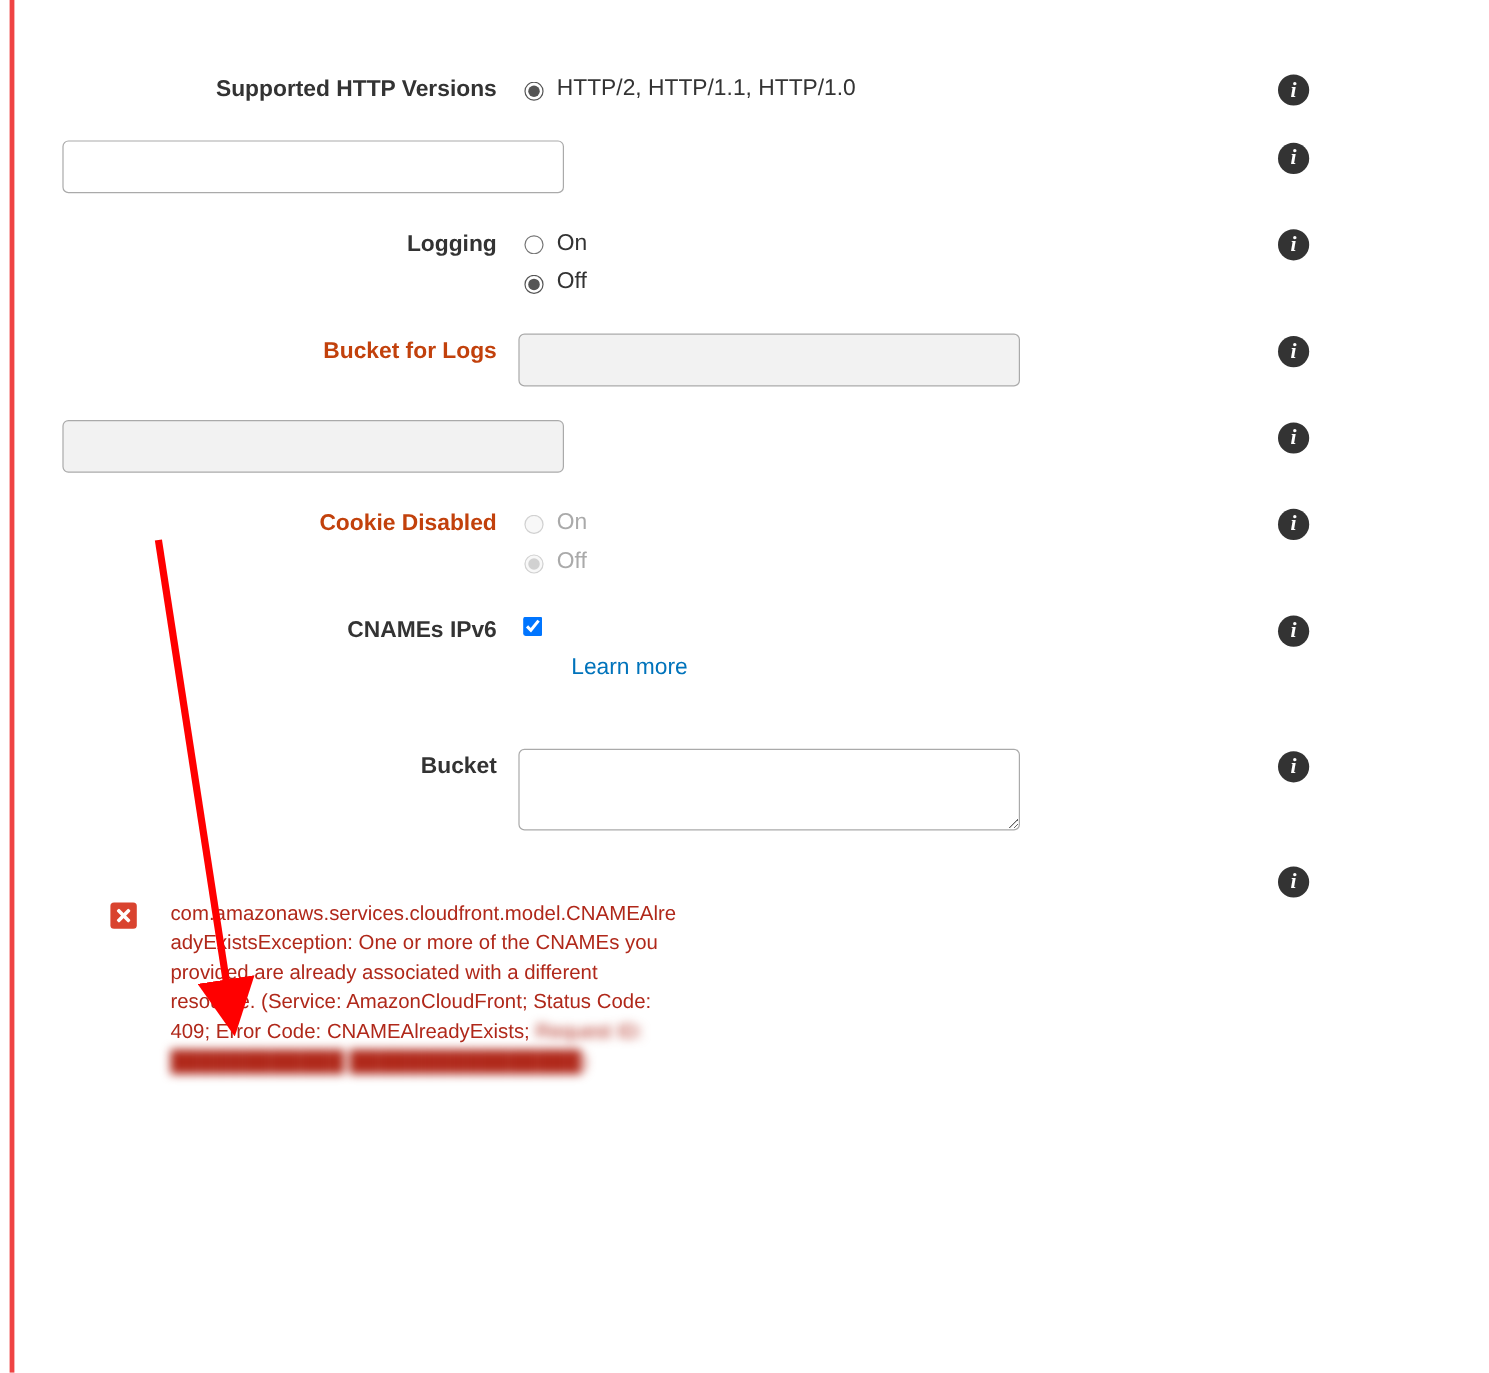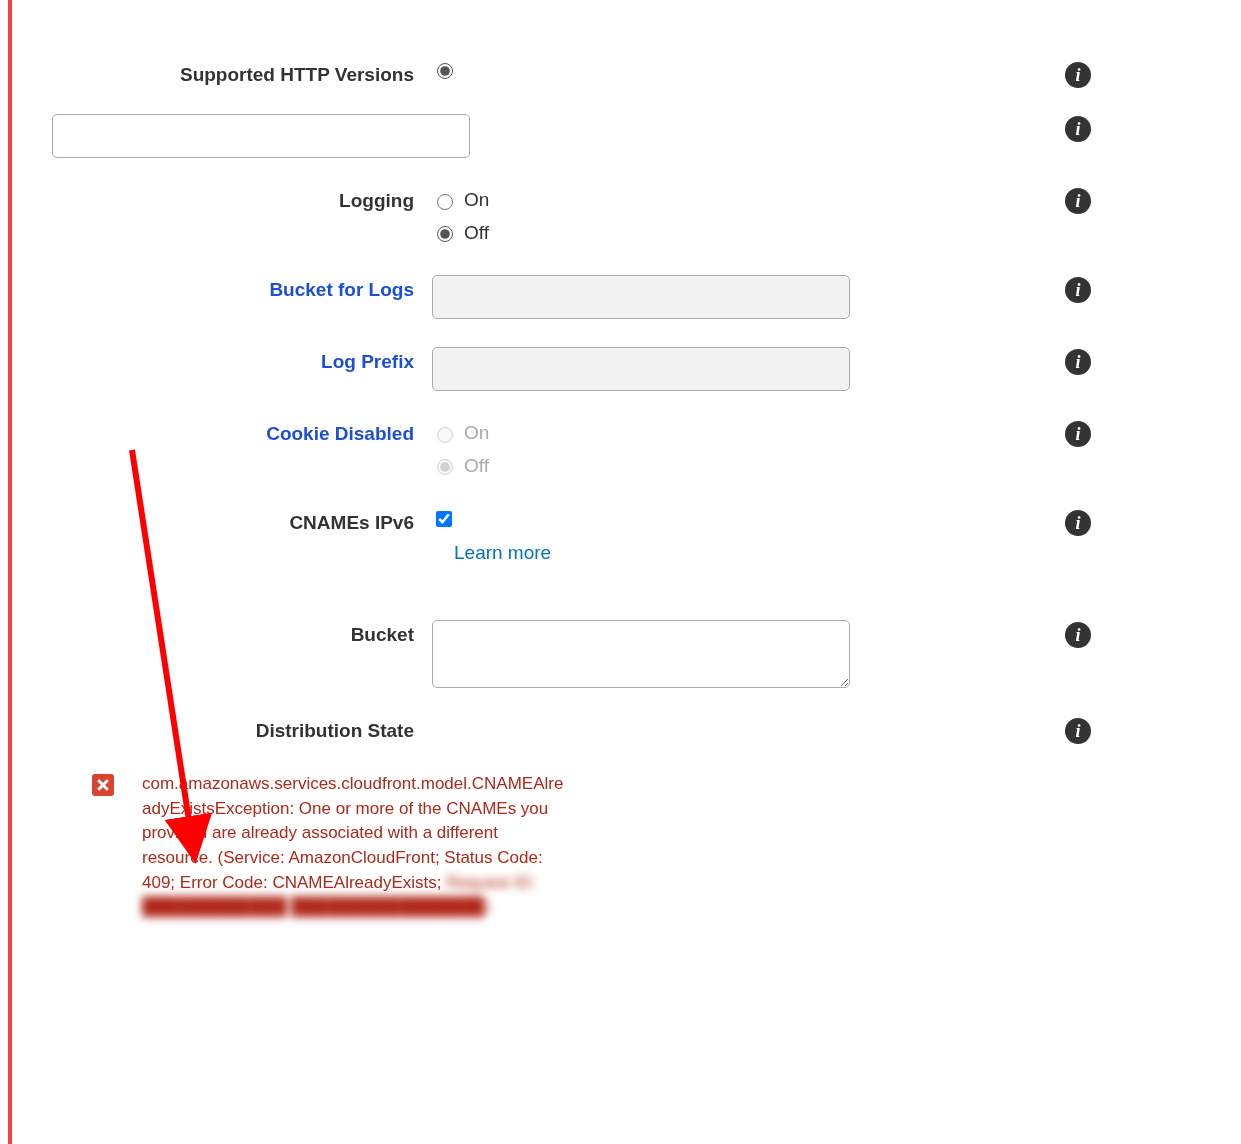--- a/index.html
+++ b/index.html
@@ -32,21 +32,21 @@
     width: 380px;
     min-width: 380px;
     text-align: right;
     padding-right: 18px;
     font-weight: 700;
     color: #333;
     padding-top: 4px;
     font-size: 19px;
   }
   .form-label.disabled-label {
-    color: #1d4ed8;
+    color: #c2410c;
   }
   .form-control-area {
     flex: 0 0 420px;
     display: flex;
     flex-direction: column;
     gap: 4px;
   }
   .radio-row {
     display: flex;
     align-items: center;
@@ -103,21 +103,21 @@
     font-size: 18px;
     display: flex;
     align-items: center;
     justify-content: center;
     cursor: pointer;
     user-select: none;
   }
   .learn-more {
     color: #0073bb;
     font-size: 19px;
-    margin-left: 22px;
+    margin-left: 44px;
     margin-top: 6px;
     cursor: pointer;
   }
   .spacer-after-learn { height: 28px; }
   
   .error-block {
     display: flex;
     align-items: flex-start;
     gap: 28px;
     margin-top: 30px;
@@ -166,20 +166,21 @@
 </head>
 <body>
 
 <div class="container">
 
   <div class="form-row">
     <div class="form-label">Supported HTTP Versions</div>
     <div class="form-control-area">
       <label class="radio-row">
         <input type="radio" name="httpv" checked="" style="">
+        <span class="radio-label">HTTP/2, HTTP/1.1, HTTP/1.0</span>
       </label>
     </div>
     <div class="info-icon">i</div>
   </div>
 
   <div class="form-row">
     <div class="form-control-area">
       <input type="text" class="text-input" value="" style="">
     </div>
     <div class="info-icon">i</div>
@@ -202,21 +203,20 @@
 
   <div class="form-row">
     <div class="form-label disabled-label">Bucket for Logs</div>
     <div class="form-control-area">
       <input type="text" class="text-input disabled" disabled="" value="" style="">
     </div>
     <div class="info-icon">i</div>
   </div>
 
   <div class="form-row">
-    <div class="form-label disabled-label">Log Prefix</div>
     <div class="form-control-area">
       <input type="text" class="text-input disabled" disabled="" value="" style="">
     </div>
     <div class="info-icon">i</div>
   </div>
 
   <div class="form-row">
     <div class="form-label disabled-label">Cookie Disabled</div>
     <div class="form-control-area">
       <label class="radio-row disabled">
@@ -246,21 +246,20 @@
 
   <div class="form-row">
     <div class="form-label">Bucket</div>
     <div class="form-control-area">
       <textarea class="text-area" style=""></textarea>
     </div>
     <div class="info-icon">i</div>
   </div>
 
   <div class="form-row">
-    <div class="form-label">Distribution State</div>
     <div class="info-icon">i</div>
   </div>
 
   <div class="error-block">
     <div class="error-icon"></div>
     <div class="error-text">
       <span>com.amazonaws.services.cloudfront.model.CNAMEAlreadyExistsException: One or more of the CNAMEs you provided are already associated with a different resource. (Service: AmazonCloudFront; Status Code: 409; Error Code: CNAMEAlreadyExists;</span>
       <span class="blurred">Request ID: ████████████ ████████████████)</span>
     </div>
   </div>

